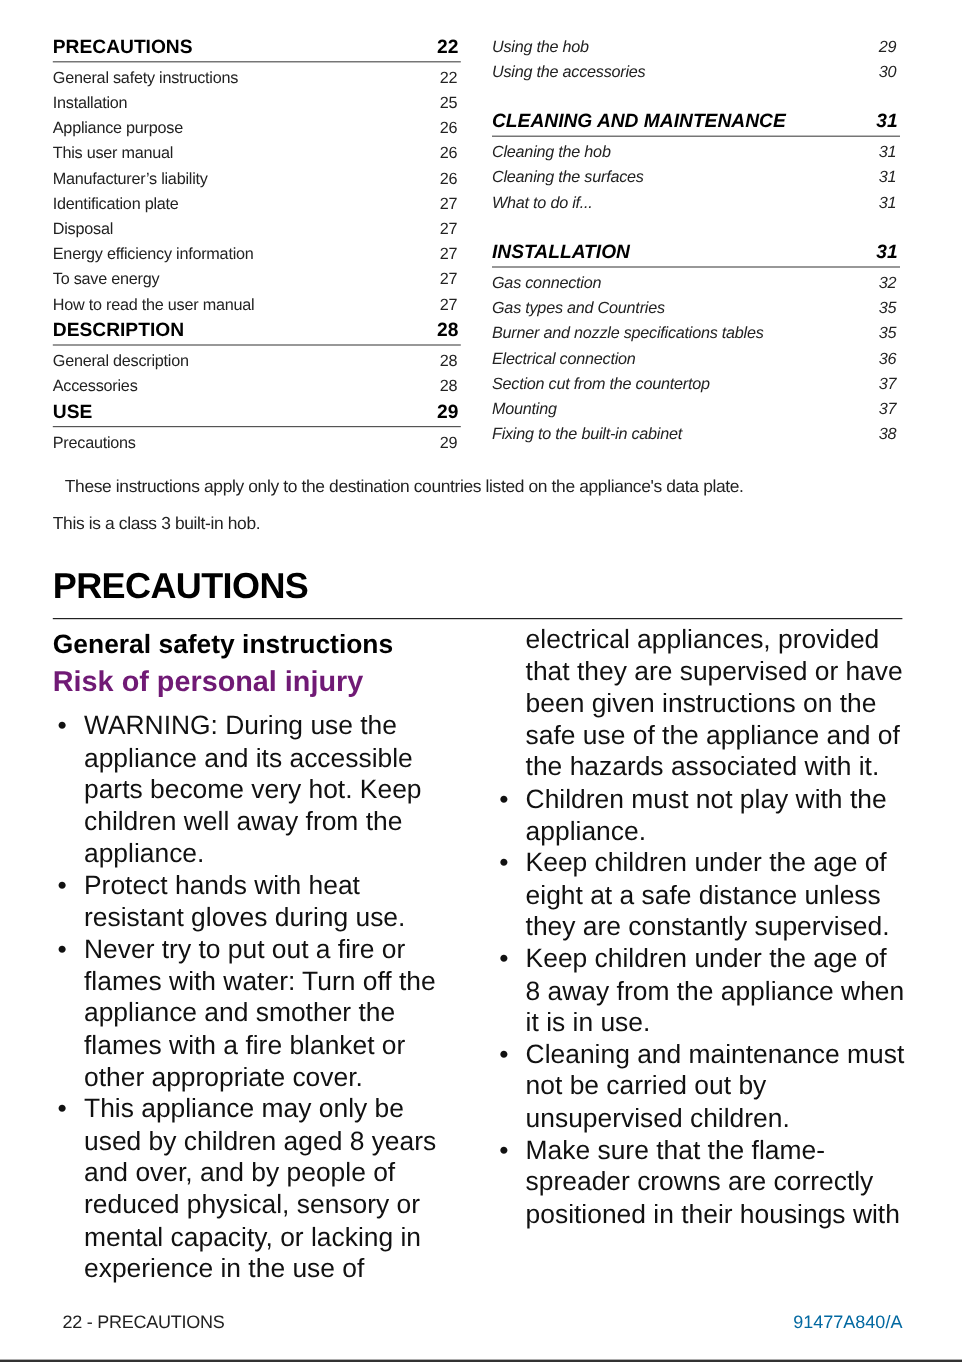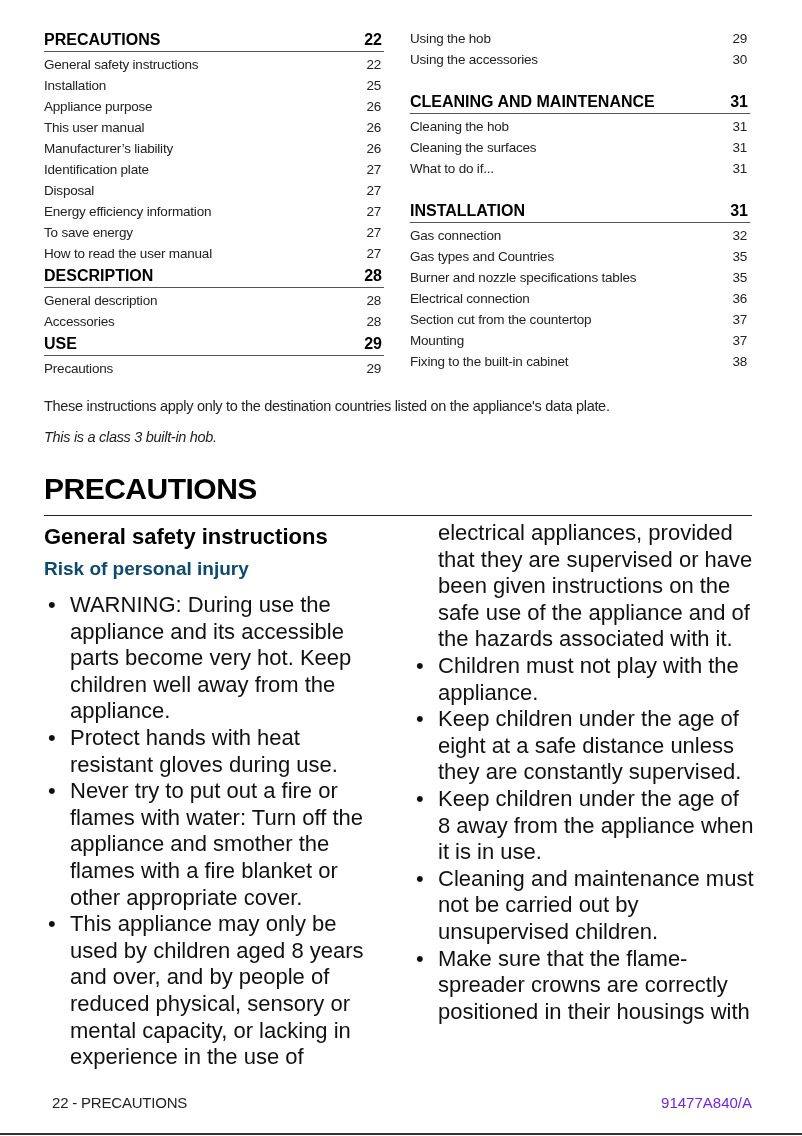--- a/index.html
+++ b/index.html
@@ -2,54 +2,54 @@
 <html><head>
 <meta charset="utf-8">
 <style>
   html, body { margin: 0; padding: 0; background: #ffffff; }
   body {
     width: 802px; height: 1136px; position: relative; overflow: hidden;
     font-family: "Liberation Sans", "DejaVu Sans", sans-serif; color: #111;
   }
   .toc-col { position: absolute; top: 28px; width: 340px; }
   .toc-left { left: 44px; }
-  .toc-right { left: 410px; }
+  .toc-right { left: 410px; font-style: italic; }
   .toc-row {
     display: flex; justify-content: space-between; align-items: baseline;
     font-size: 13.5px; color: #222; height: 21px; line-height: 21px;
     letter-spacing: -0.2px;
   }
   .toc-row .pg { padding-right: 3px; }
   .toc-head {
     display: flex; justify-content: space-between; align-items: baseline;
     font-weight: bold; font-size: 16px; height: 22px; line-height: 22px;
     border-bottom: 1.5px solid #555; margin-bottom: 2px; margin-top: 1px;
     color: #000;
   }
   .toc-right .toc-head { margin-top: 21px; }
   .toc-head .pg { padding-right: 2px; }
   .note { position: absolute; left: 44px; font-size: 14.5px; color: #222; letter-spacing: -0.3px; }
-  .note1 { top: 398px; }
-  .note2 { top: 429px; font-style: italic; }
+  .note1 { top: 398px; margin-left: 10px; }
+  .note2 { top: 429px; }
   .big-title {
     position: absolute; left: 44px; top: 472px; font-size: 30px; font-weight: bold;
     color: #000; letter-spacing: -0.5px;
   }
   .big-rule { position: absolute; left: 44px; top: 515px; width: 708px; height: 0; border-top: 1.5px solid #222; }
   .col { position: absolute; top: 520px; font-size: 22px; line-height: 26.6px; color: #111; }
   .col-left { left: 44px; width: 345px; }
   .col-right { left: 412px; width: 345px; }
   .sub1 { font-size: 22px; font-weight: bold; margin: 2px 0 0 0; line-height: 30px; color: #000; }
-  .sub2 { font-size: 19px; font-weight: bold; margin: 0 0 6px 0; line-height: 34px; color: #0c4a6e; }
+  .sub2 { font-size: 24px; font-weight: bold; margin: 0 0 6px 0; line-height: 34px; color: #701a75; }
   ul { list-style: none; margin: 0; padding: 0; }
   li { position: relative; padding-left: 26px; }
   li .bullet { position: absolute; left: 4px; top: 0; }
   .cont { padding-left: 26px; }
   .footer-left { position: absolute; left: 52px; top: 1094px; font-size: 15px; color: #222; letter-spacing: -0.2px; }
-  .footer-right { position: absolute; right: 50px; top: 1094px; font-size: 15px; color: #6d28d9; }
+  .footer-right { position: absolute; right: 50px; top: 1094px; font-size: 15px; color: #0369a1; }
   .bottom-rule { position: absolute; left: 0; top: 1133px; width: 802px; border-top: 2px solid #333; }
 </style>
 </head>
 <body>
 
 <div class="toc-col toc-left" id="toc-left">
     <div class="toc-head">
       <span>PRECAUTIONS</span>
       <span class="pg">22</span>
     </div>

